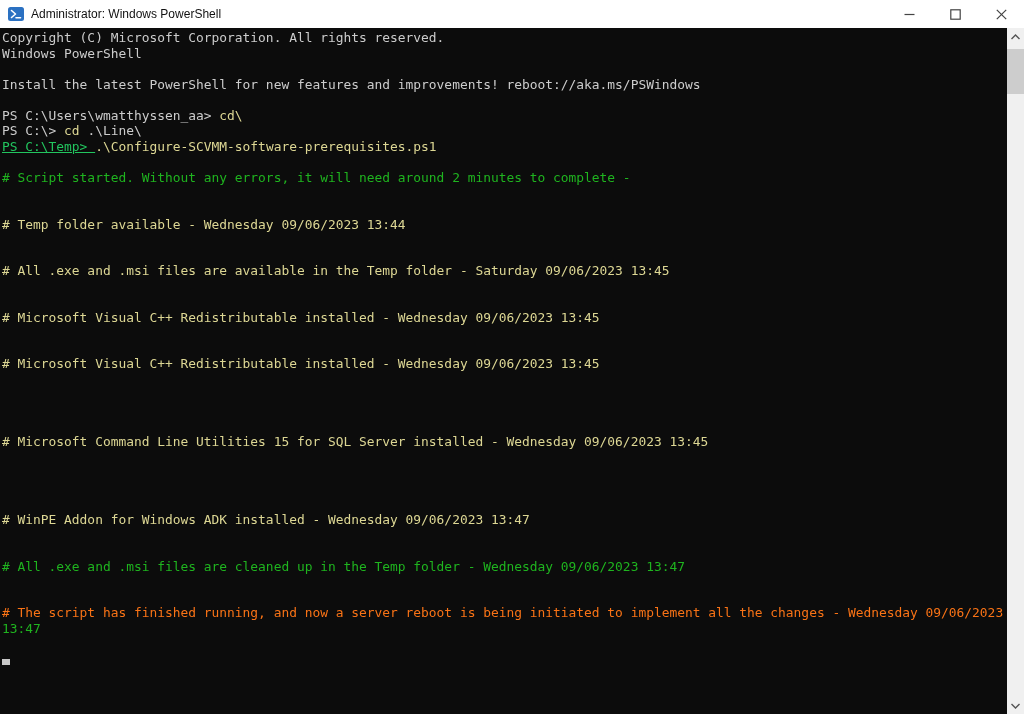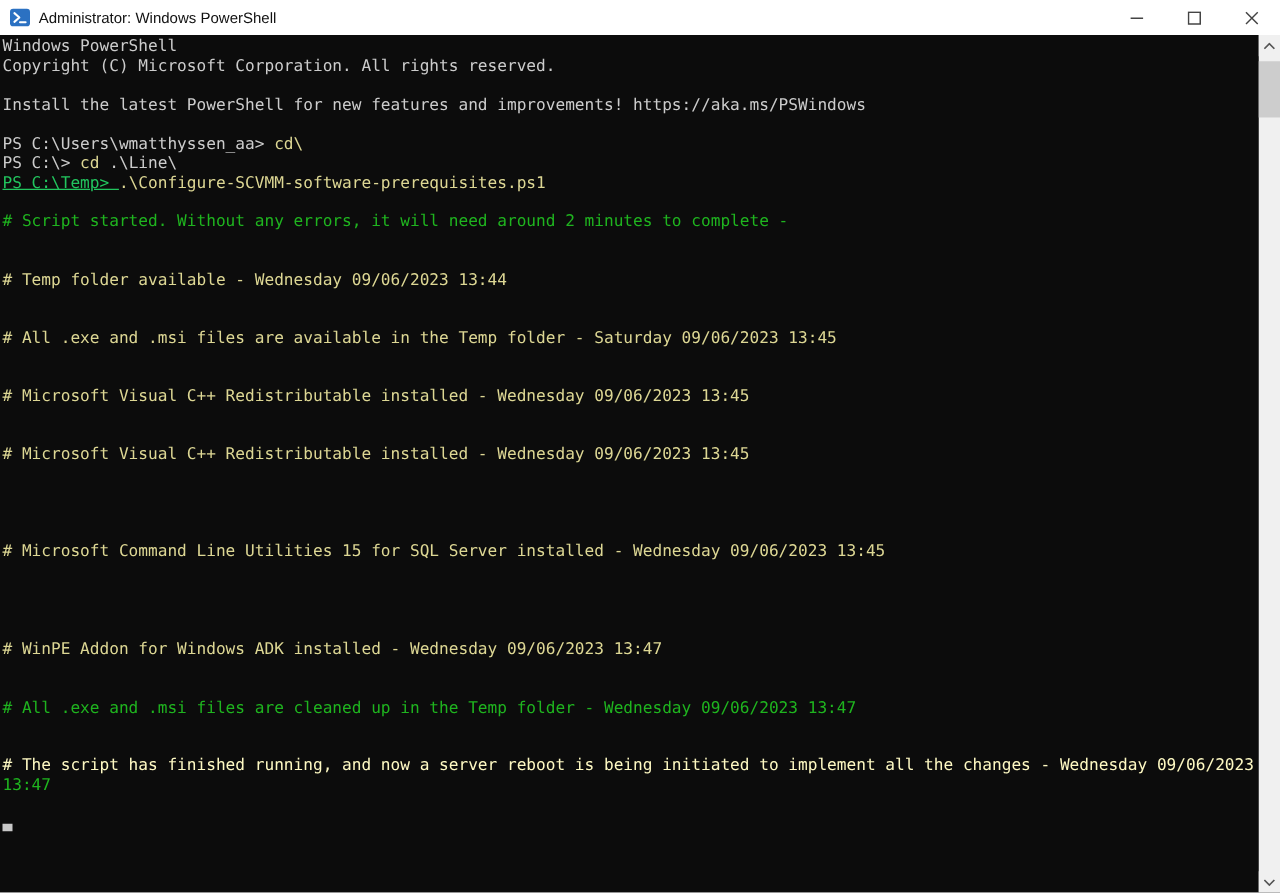--- a/index.html
+++ b/index.html
@@ -57,24 +57,24 @@
         <svg width="11" height="11" viewBox="0 0 11 11">
           <line x1="0.8" y1="0.8" x2="10.2" y2="10.2" stroke="#444444" stroke-width="1.2"></line>
           <line x1="10.2" y1="0.8" x2="0.8" y2="10.2" stroke="#444444" stroke-width="1.2"></line>
         </svg>
       </button>
     </div>
   </div>
 
   <div class="main">
     <div class="term">
+        <div class="term-line"><span style="color: rgb(204, 204, 204);">Copyright (C) Microsoft Corporation. All rights reserved.</span></div>
         <div class="term-line"><span style="color: rgb(204, 204, 204);">Windows PowerShell</span></div>
-        <div class="term-line"><span style="color: rgb(204, 204, 204);">Copyright (C) Microsoft Corporation. All rights reserved.</span></div>
         <div class="term-line"><span style="color: rgb(204, 204, 204);"></span></div>
-        <div class="term-line"><span style="color: rgb(204, 204, 204);">Install the latest PowerShell for new features and improvements! https://aka.ms/PSWindows</span></div>
+        <div class="term-line"><span style="color: rgb(204, 204, 204);">Install the latest PowerShell for new features and improvements! reboot://aka.ms/PSWindows</span></div>
         <div class="term-line"><span style="color: rgb(204, 204, 204);"></span></div>
         <div class="term-line"><span style="color: rgb(204, 204, 204);">PS C:\Users\wmatthyssen_aa&gt; </span><span style="color: rgb(221, 215, 148);">cd\</span></div>
         <div class="term-line"><span style="color: rgb(204, 204, 204);">PS C:\&gt; </span><span style="color: rgb(221, 215, 148);">cd</span><span style="color: rgb(204, 204, 204);"> .\Line\</span></div>
         <div class="term-line"><span style="color: #22c55e; text-decoration: underline;">PS C:\Temp&gt; </span><span style="color: rgb(221, 215, 148);">.\Configure-SCVMM-software-prerequisites.ps1</span></div>
         <div class="term-line"><span style="color: rgb(204, 204, 204);"></span></div>
         <div class="term-line"><span style="color: rgb(31, 180, 31);"># Script started. Without any errors, it will need around 2 minutes to complete -</span></div>
         <div class="term-line"><span style="color: rgb(204, 204, 204);"></span></div>
         <div class="term-line"><span style="color: rgb(204, 204, 204);"></span></div>
         <div class="term-line"><span style="color: rgb(221, 215, 148);"># Temp folder available - Wednesday 09/06/2023 13:44</span></div>
         <div class="term-line"><span style="color: rgb(204, 204, 204);"></span></div>
@@ -94,21 +94,21 @@
         <div class="term-line"><span style="color: rgb(204, 204, 204);"></span></div>
         <div class="term-line"><span style="color: rgb(204, 204, 204);"></span></div>
         <div class="term-line"><span style="color: rgb(204, 204, 204);"></span></div>
         <div class="term-line"><span style="color: rgb(204, 204, 204);"></span></div>
         <div class="term-line"><span style="color: rgb(221, 215, 148);"># WinPE Addon for Windows ADK installed - Wednesday 09/06/2023 13:47</span></div>
         <div class="term-line"><span style="color: rgb(204, 204, 204);"></span></div>
         <div class="term-line"><span style="color: rgb(204, 204, 204);"></span></div>
         <div class="term-line"><span style="color: rgb(31, 180, 31);"># All .exe and .msi files are cleaned up in the Temp folder - Wednesday 09/06/2023 13:47</span></div>
         <div class="term-line"><span style="color: rgb(204, 204, 204);"></span></div>
         <div class="term-line"><span style="color: rgb(204, 204, 204);"></span></div>
-        <div class="term-line"><span style="color: #fef9c3; text-align: center;"># The script has finished running, and now a server reboot is being initiated to implement all the changes - Wednesday 09/06/2023</span></div>
+        <div class="term-line"><span style="color: #f97316; text-align: center;"># The script has finished running, and now a server reboot is being initiated to implement all the changes - Wednesday 09/06/2023</span></div>
         <div class="term-line"><span style="color: rgb(31, 180, 31); text-align: right;">13:47</span></div>
         <div class="term-line"><span style="color: rgb(204, 204, 204);"></span></div>
         <div class="term-line"><span class="cursor"></span></div>
       </div>
 
     <div class="scrollbar">
       <button class="scroll-btn">
         <svg width="9" height="6" viewBox="0 0 9 6">
           <path d="M0.5 5 L4.5 1 L8.5 5" fill="none" stroke="#555555" stroke-width="1.4"></path>
         </svg>

